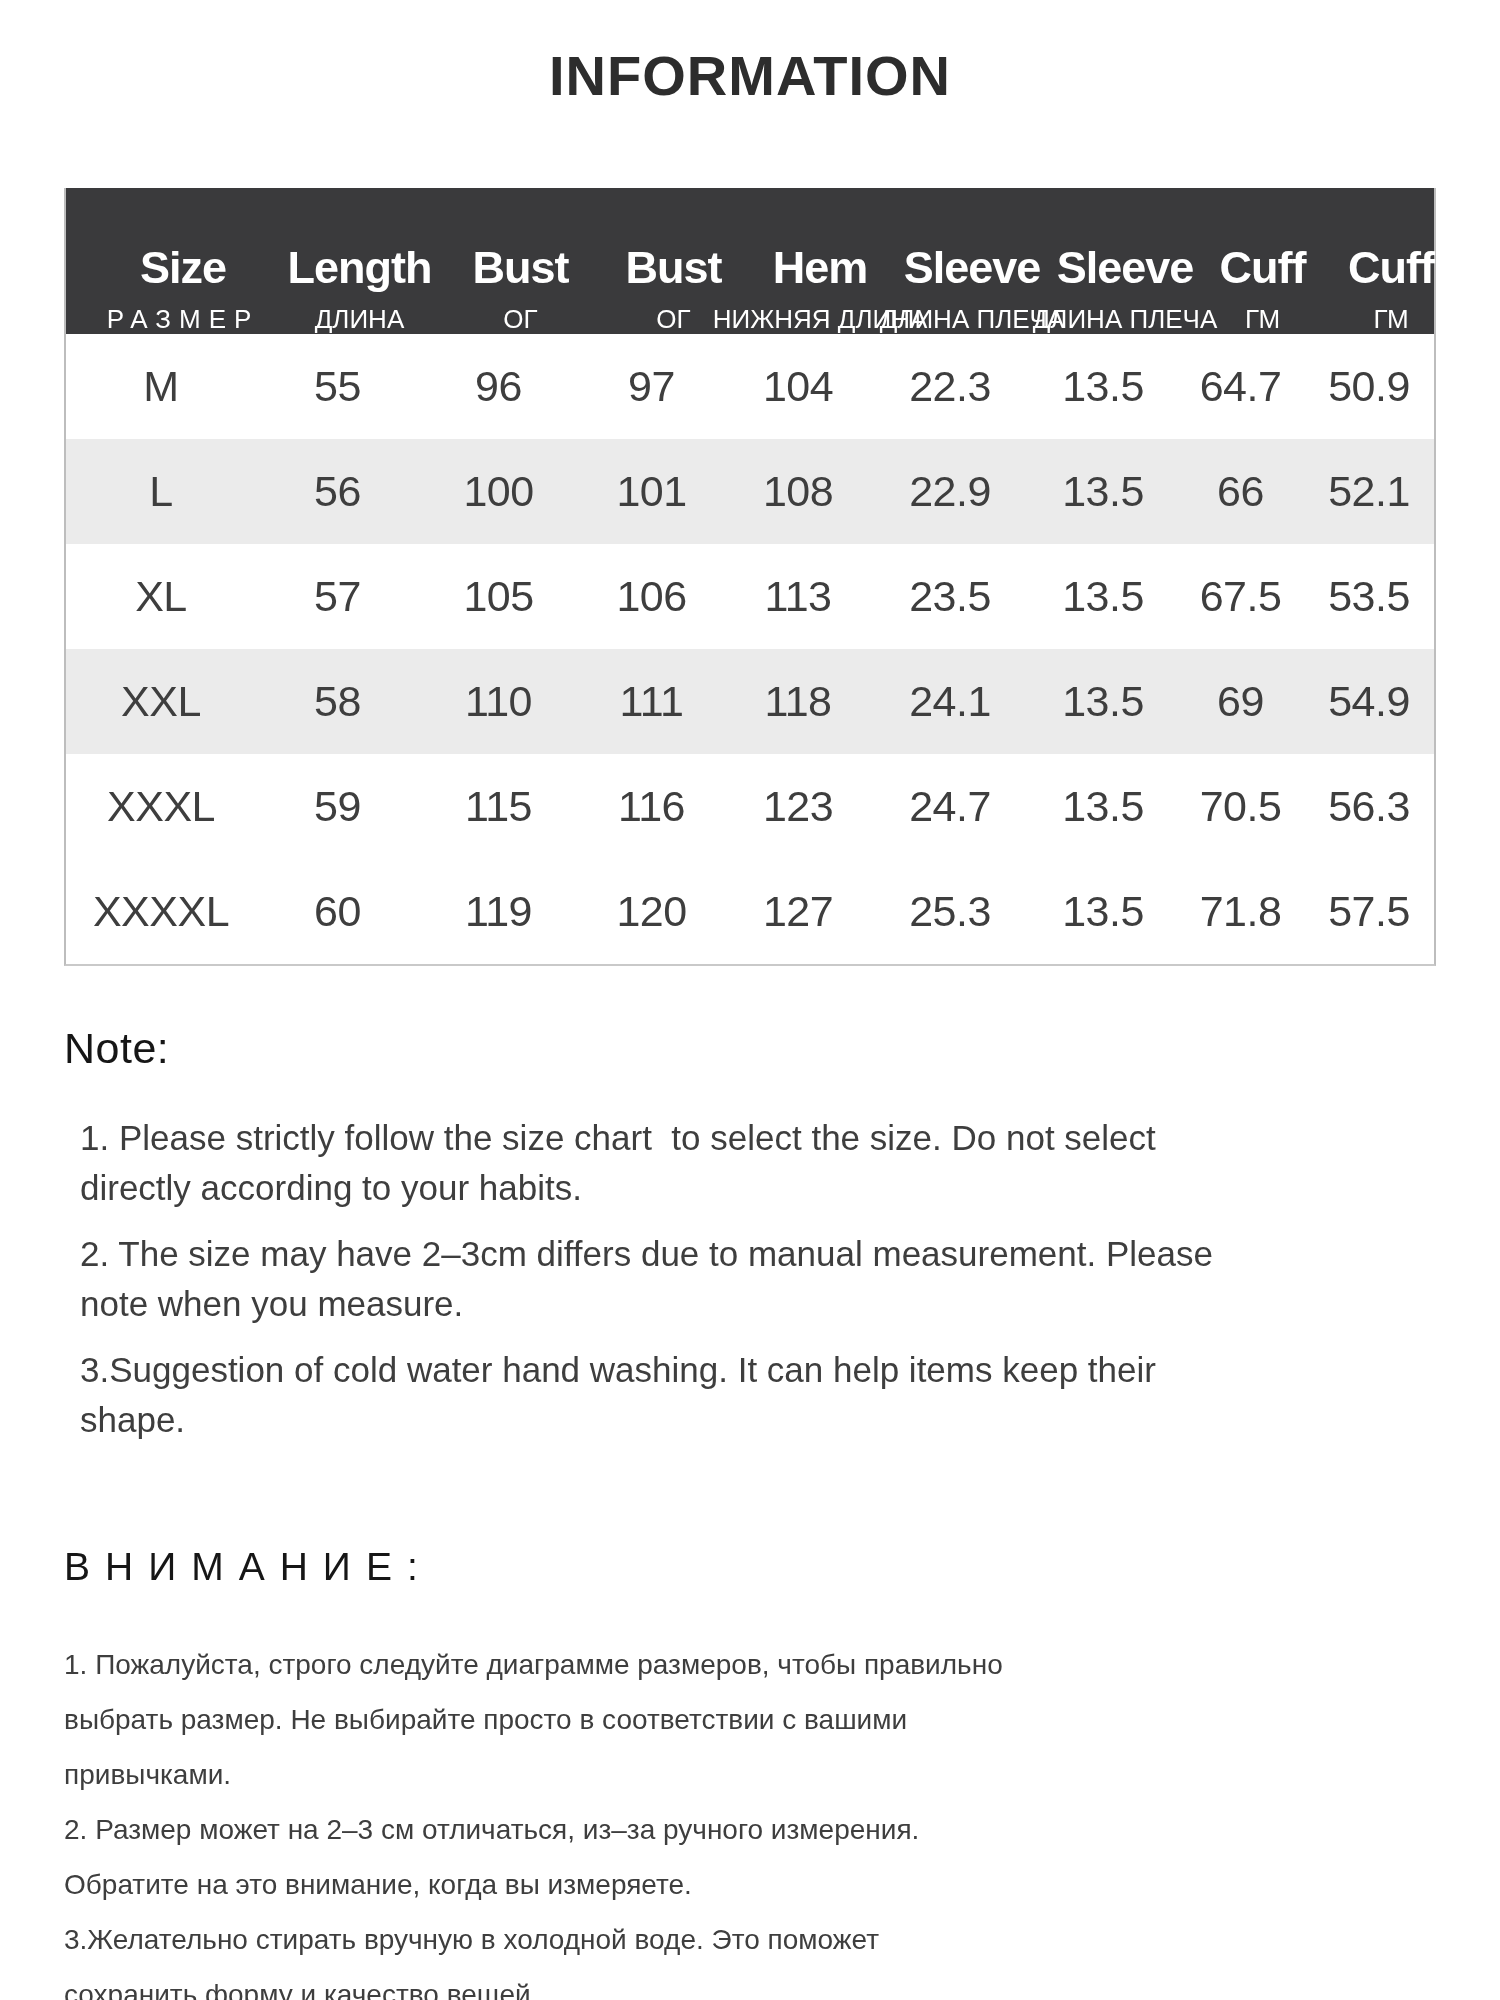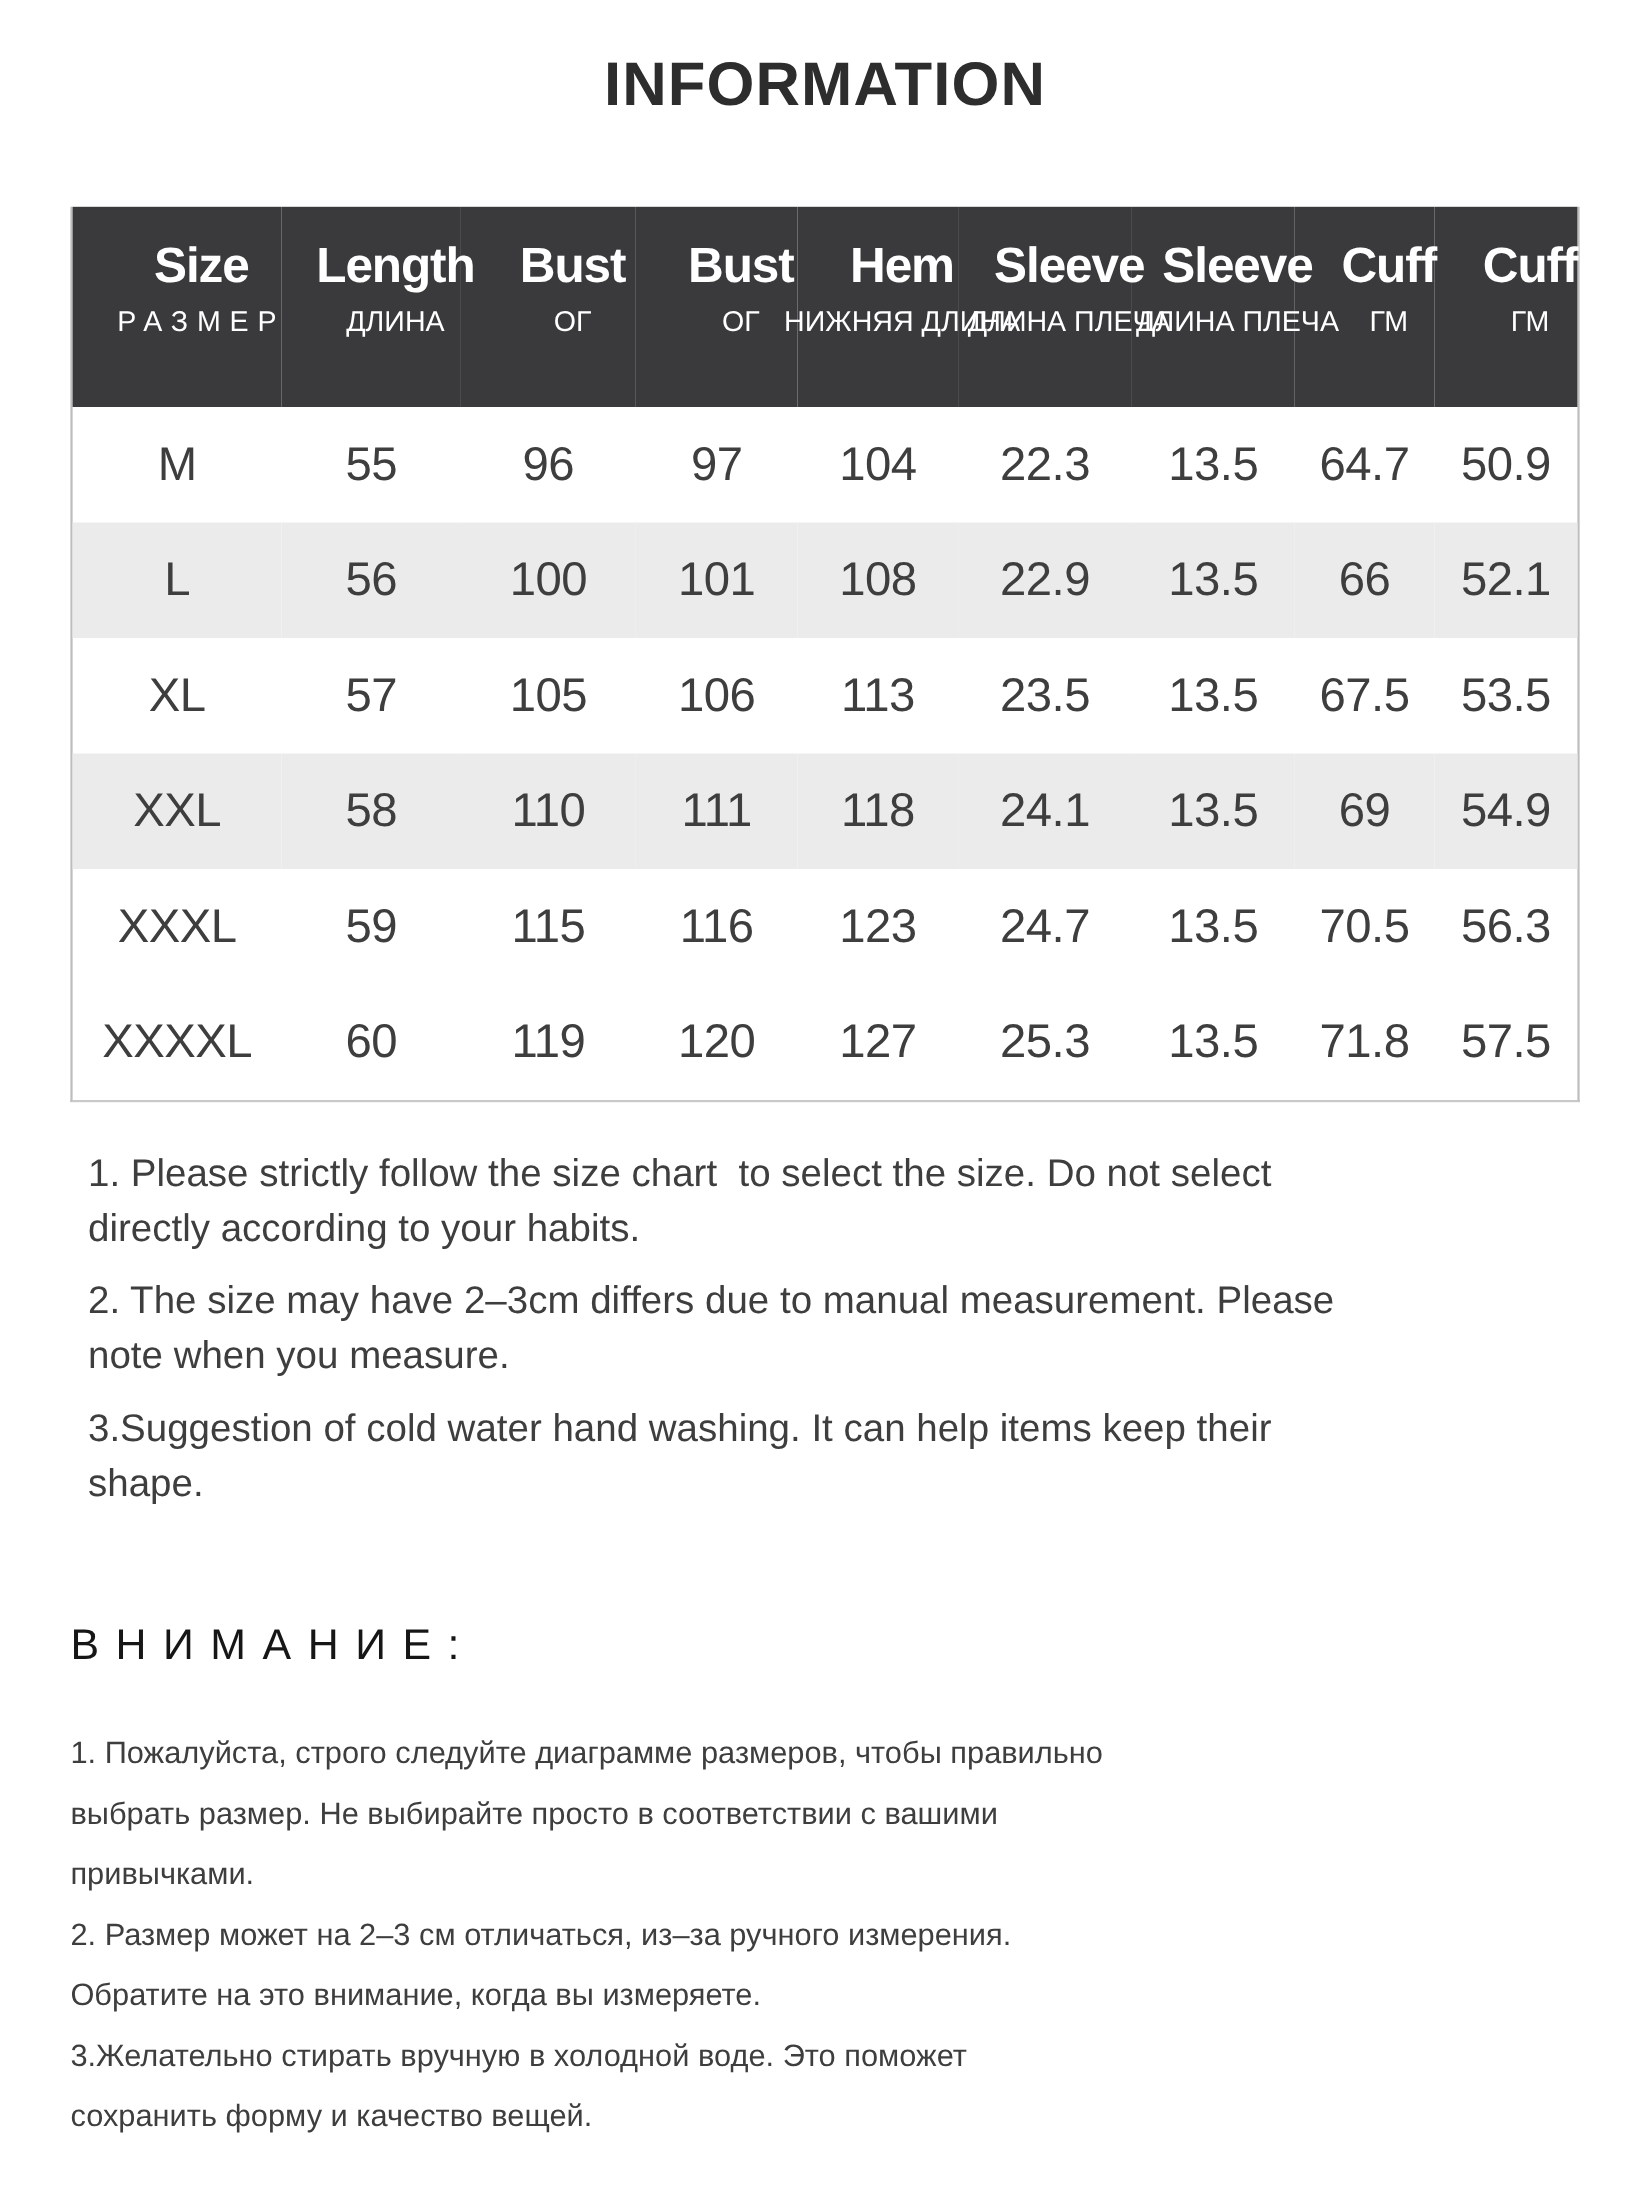--- a/index.html
+++ b/index.html
@@ -34,25 +34,25 @@
     border-collapse:collapse;
   }
   thead th{
     background:#3a3a3c;
     color:#ffffff;
     padding:0;
     font-weight:400;
     overflow:visible;
   }
   .th-inner{
-    height:182px;
+    height:146px;
     display:flex;
     flex-direction:column;
     align-items:center;
-    justify-content:flex-start;
+    justify-content:flex-end;
     padding-top:26px;
     box-sizing:border-box;
     padding-left:44px;
   }
   .col-label{
     flex:0 0 auto;
     font-size:45px;
     font-weight:700;
     white-space:nowrap;
     line-height:1.2;
@@ -256,20 +256,21 @@
           <td>25.3</td>
           <td>13.5</td>
           <td>71.8</td>
           <td>57.5</td>
         </tr>
       </tbody>
     </table>
   </div>
 
   <div class="content">
+    <h2 class="note-heading">Note:</h2>
     <p class="note-p first">1. Please strictly follow the size chart  to select the size. Do not select
 directly according to your habits.</p>
     <p class="note-p">2. The size may have 2–3cm differs due to manual measurement. Please
 note when you measure.</p>
     <p class="note-p">3.Suggestion of cold water hand washing. It can help items keep their
 shape.</p>
 
     <h2 class="ru-heading">ВНИМАНИЕ:</h2>
     <p class="ru-p first">1. Пожалуйста, строго следуйте диаграмме размеров, чтобы правильно
 выбрать размер. Не выбирайте просто в соответствии с вашими

